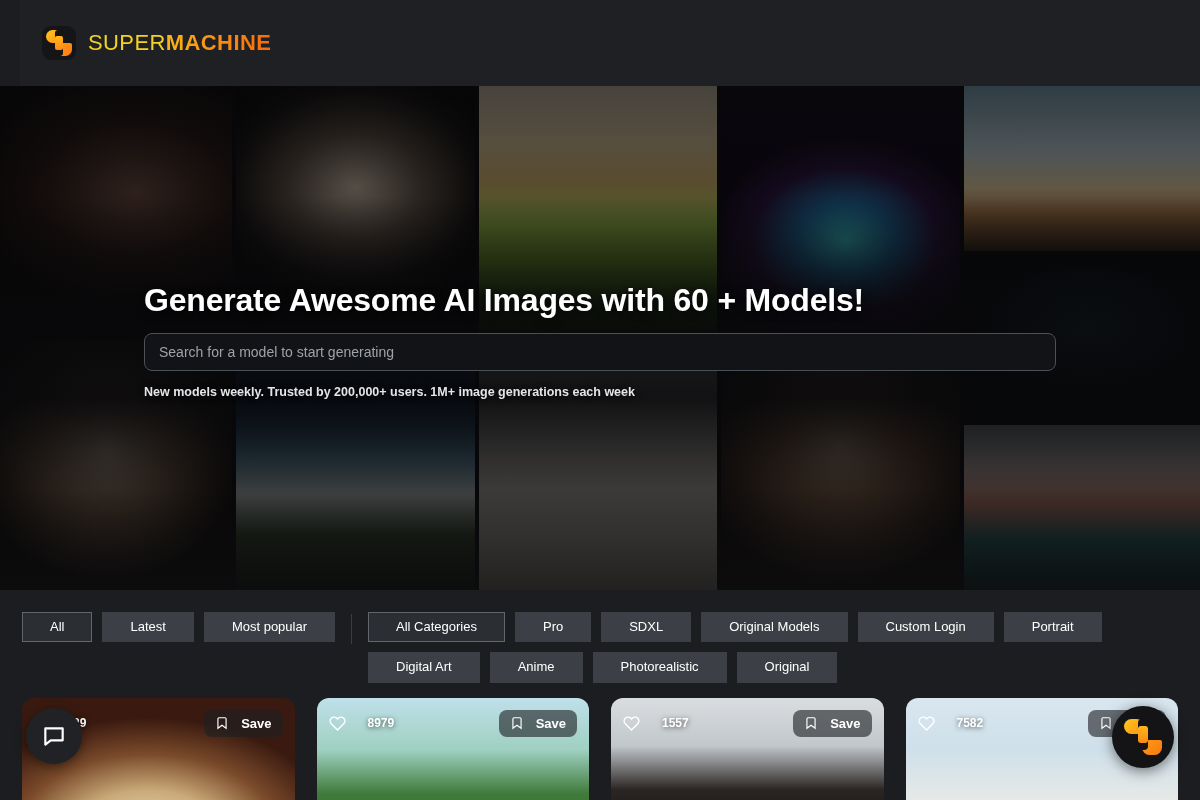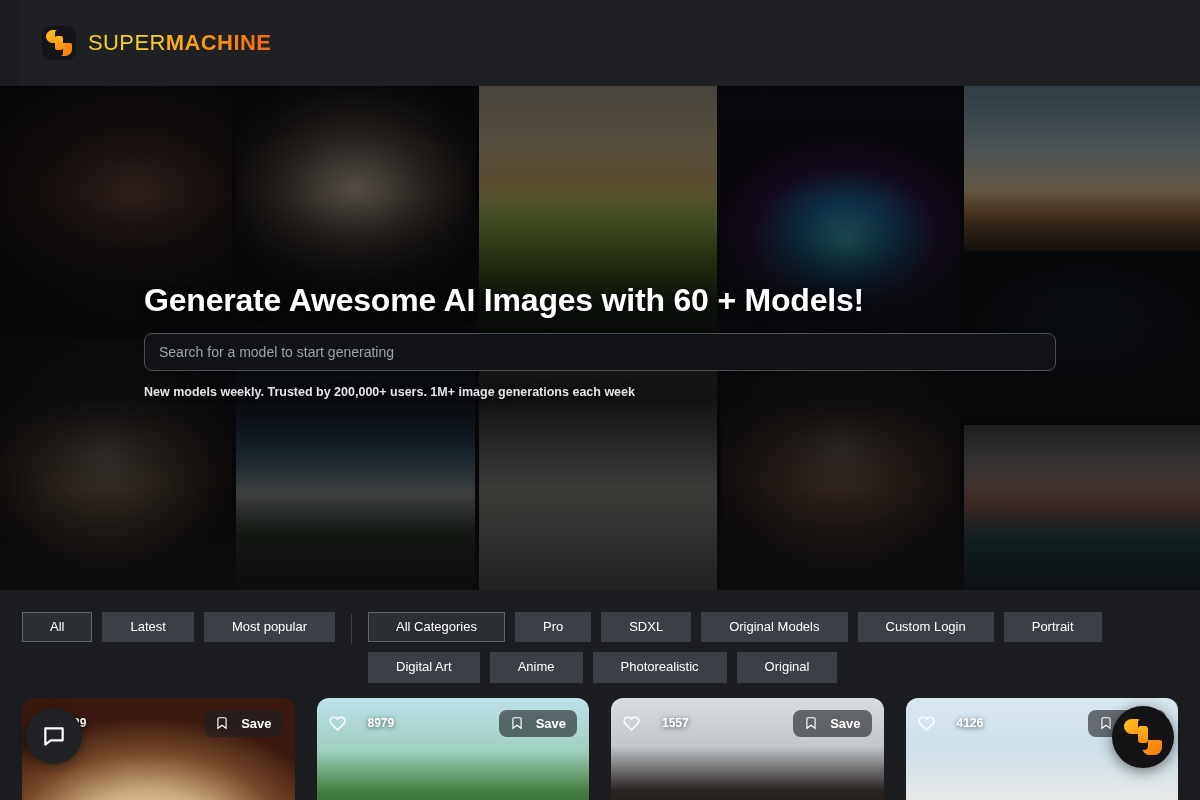--- a/index.html
+++ b/index.html
@@ -364,21 +364,21 @@
         </button>
       </div>
     </div>
 
     <div class="card c-house">
       <div class="card-top">
         <div class="likes">
           <svg width="17" height="17" viewBox="0 0 24 24" fill="none" stroke="#fff" stroke-width="2">
               <path d="M20.8 4.6a5.5 5.5 0 00-7.8 0L12 5.7l-1-1.1a5.5 5.5 0 10-7.8 7.8l8.8 8.8 8.8-8.8a5.5 5.5 0 000-7.8z"></path>
             </svg>
-          <span>4126</span>
+          <span>7582</span>
         </div>
         <button class="save-btn">
           <svg width="14" height="14" viewBox="0 0 24 24" fill="none" stroke="#fff" stroke-width="2">
               <path d="M19 21l-7-5-7 5V5a2 2 0 012-2h10a2 2 0 012 2z"></path>
             </svg>
           <span>Save</span>
         </button>
       </div>
     </div>
   </div>

